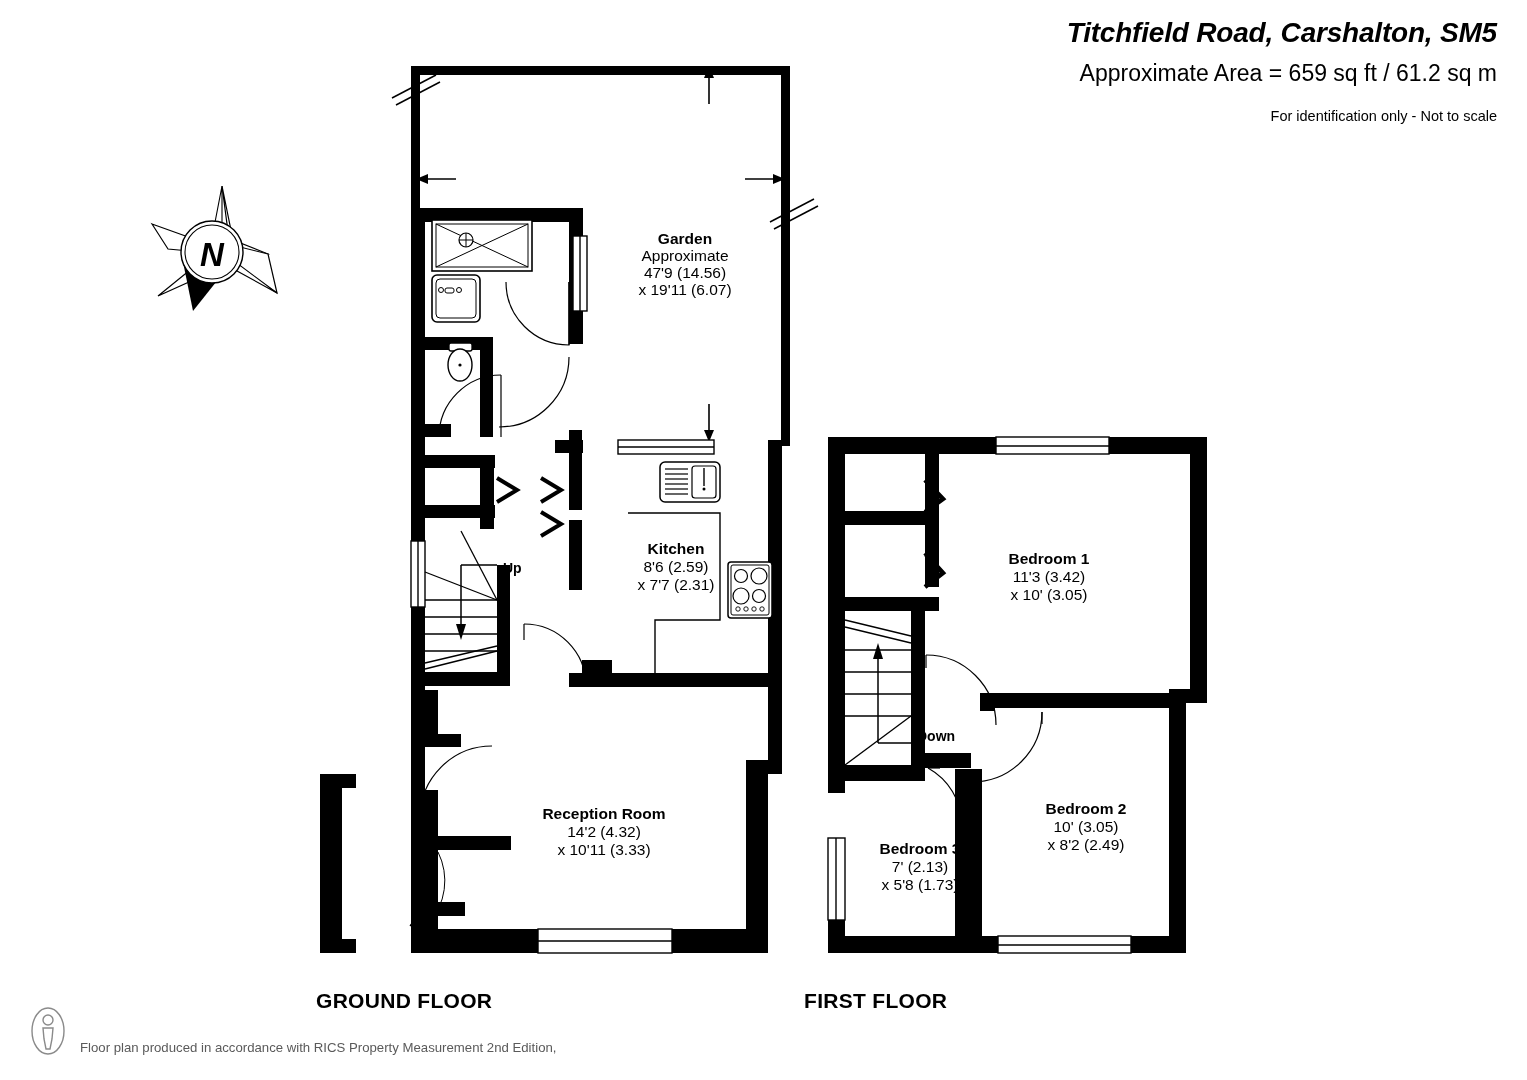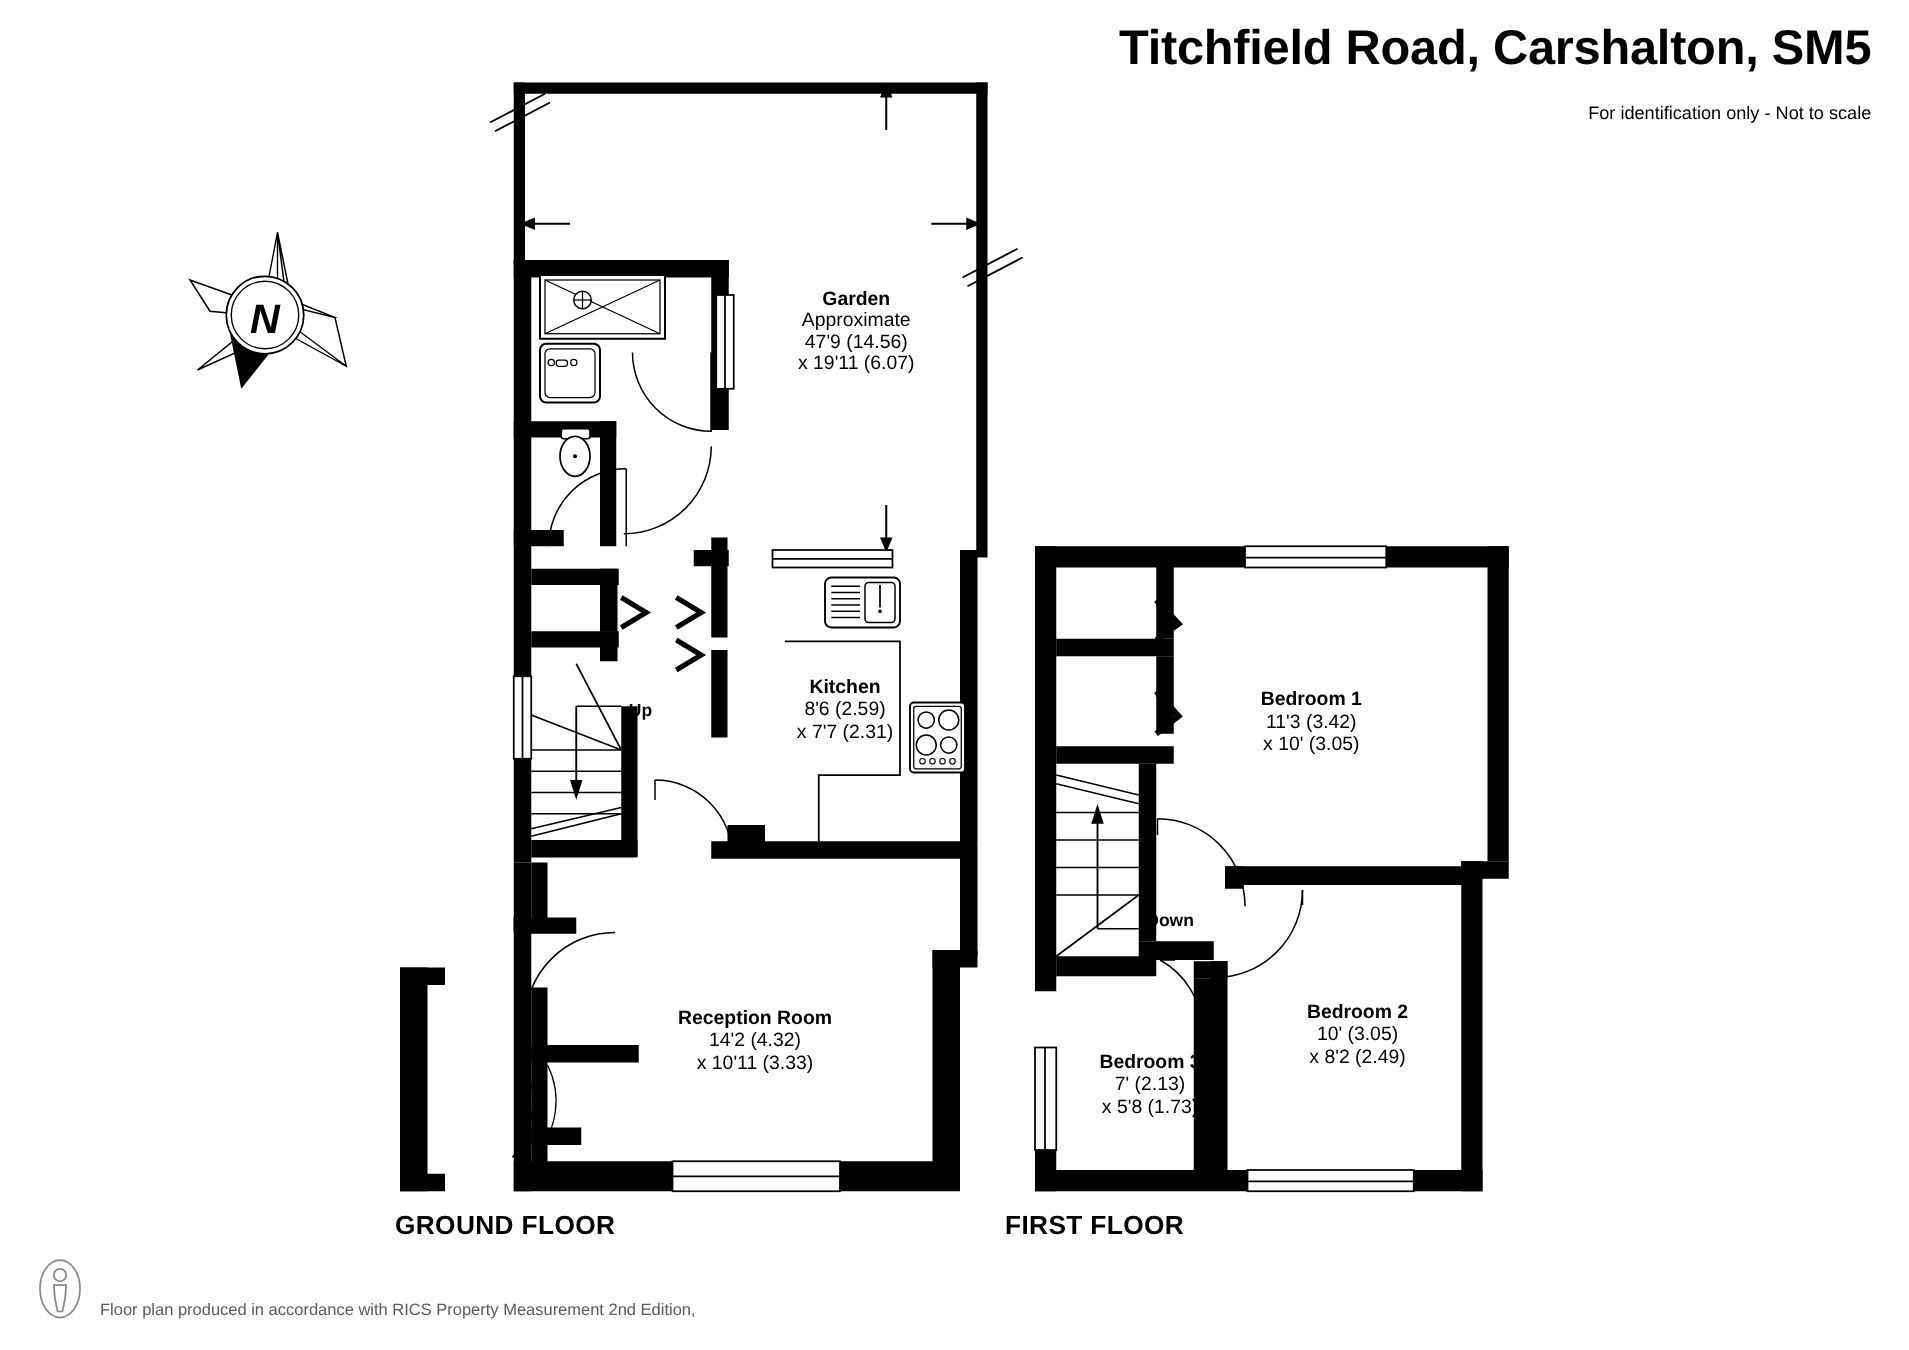--- a/index.html
+++ b/index.html
@@ -2,26 +2,26 @@
 <html><head>
 <meta charset="utf-8">
 <style>
   html,body{margin:0;padding:0;background:#ffffff;}
   body{width:1527px;height:1080px;position:relative;overflow:hidden;
        font-family:"Liberation Sans","DejaVu Sans",sans-serif;color:#000;}
   .page{position:absolute;inset:0;}
 
   
   #header{position:absolute;right:30px;top:18px;text-align:right;}
-  #title{font-size:39px;font-weight:bold;letter-spacing:-0.2px;line-height:1.1;}
+  #title{font-size:28px;font-weight:bold;letter-spacing:-0.2px;line-height:1.1;font-style:italic;}
   #area{font-size:23px;margin-top:12px;line-height:1.1;}
   #notice{font-size:14.5px;margin-top:23px;line-height:1.1;}
 
   
-  .floor-caption{position:absolute;font-size:21px;font-weight:bold;letter-spacing:0.3px;}
+  .floor-caption{position:absolute;font-size:21px;font-weight:bold;letter-spacing:0.3px;margin-top:20px;}
   #ground-caption{left:316px;top:969px;}
   #first-caption{left:804px;top:969px;}
 
   
   #footer{position:absolute;left:30px;top:1002px;display:flex;align-items:flex-start;}
   #footer-text{margin-left:14px;font-size:13.2px;line-height:1.42;color:#5a5a5a;
                white-space:pre;}
   #footer-icon{margin-top:4px;}
 
   
@@ -35,20 +35,21 @@
   .stair-lbl{font-size:14px;font-weight:bold;font-family:"Liberation Sans",sans-serif;}
   .dimarrow{stroke:#000;stroke-width:1.6;fill:none;}
 </style>
 </head>
 <body>
 
 <div class="page">
 
   <div id="header">
     <div id="title">Titchfield Road, Carshalton, SM5</div>
+    <div id="area">Approximate Area = 659 sq ft / 61.2 sq m</div>
     <div id="notice">For identification only - Not to scale</div>
   </div>
 
   <div class="floor-caption" id="ground-caption">GROUND FLOOR</div>
   <div class="floor-caption" id="first-caption">FIRST FLOOR</div>
 
   <svg id="plan" width="1527" height="1080" viewBox="0 0 1527 1080">
 
     <g>
 

